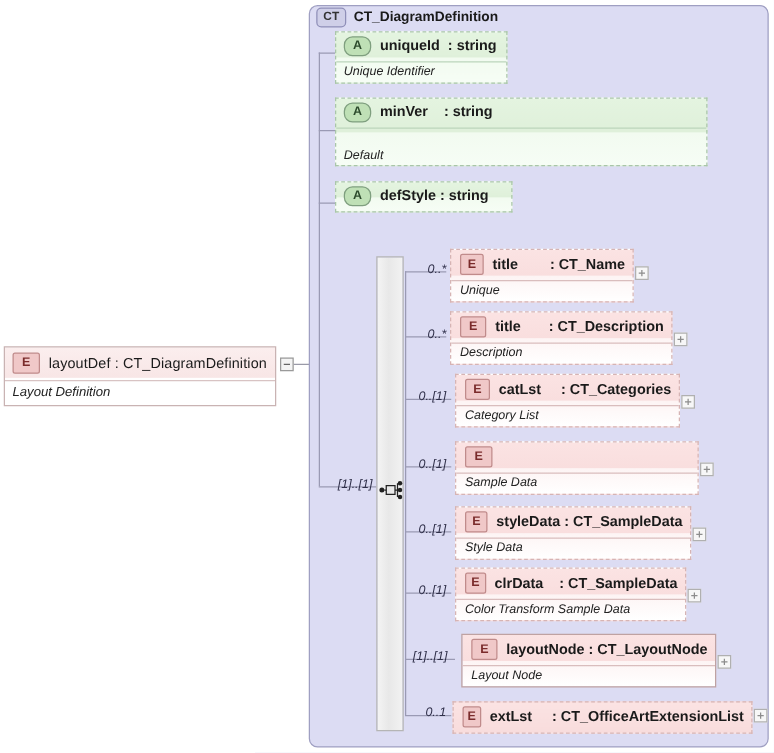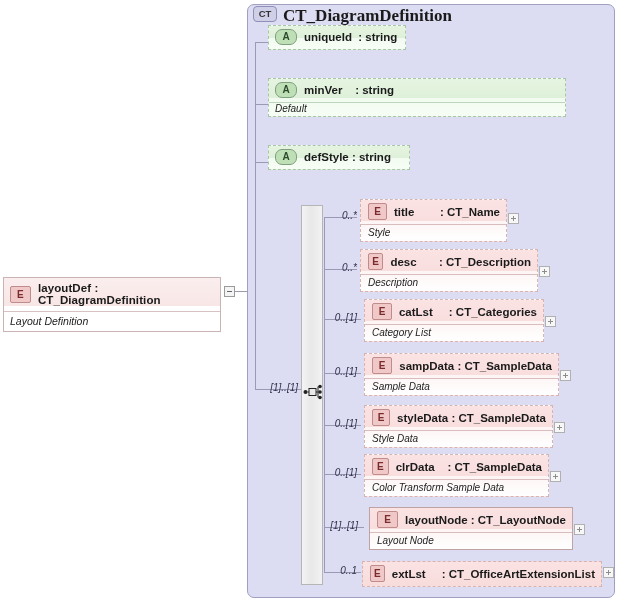--- a/index.html
+++ b/index.html
@@ -17,68 +17,68 @@
     background:linear-gradient(to bottom,#fbeeee 0%,#f8e6e6 52%,#ffffff 53%,#ffffff 100%);
     box-sizing:border-box;
   }
   #root-element .ttl-row{padding:4px 6px 5px 6px;display:flex;align-items:center;}
   .ebadge{
     display:inline-block;width:20px;height:15px;line-height:15px;text-align:center;
     border:1px solid #c08b8b;background:#f0c8c8;color:#7a2b2b;
     font-size:10px;font-weight:bold;border-radius:2px;margin-right:7px;
     font-family:"Liberation Sans",sans-serif;
   }
-  .ename{font-weight:bold;font-size:11.5px;color:#1a1a1a;letter-spacing:.1px;}
+  .ename{font-weight:normal;font-size:11.5px;color:#1a1a1a;letter-spacing:.1px;}
   .annot{
     border-top:1px solid #d8c3c3;padding:3px 6px 4px 6px;
     font-style:italic;font-size:10.5px;color:#222;background:#fff;
   }
 
   
   #root-collapse{
     left:224px;top:286px;width:11px;height:11px;
     border:1px solid #9a9a9a;background:#f4f4f4;box-sizing:border-box;
   }
   #root-collapse .bar{position:absolute;left:2px;top:4px;width:5px;height:1px;background:#666;}
   #root-connector{left:235px;top:291px;width:16px;height:1px;background:#9a9aa8;}
 
   
   #ct-container{
     left:247px;top:4px;width:368px;height:594px;
     border:1px solid #9f9fc2;border-radius:7px;
     background:#dcdcf3;
     box-sizing:border-box;
   }
-  #ct-header{left:253px;top:6px;display:flex;align-items:flex-start;}
+  #ct-header{left:253px;top:6px;display:flex;align-items:center;}
   .ctbadge{
     display:inline-block;width:22px;height:14px;line-height:14px;text-align:center;
     border:1px solid #8f8fb8;background:#cfcfe8;color:#333;border-radius:4px;
     font-size:9.5px;font-weight:bold;margin-right:6px;
   }
-  #ct-title{font-weight:bold;font-size:17px;color:#1a1a1a;font-family:Liberation Serif, serif;}
+  #ct-title{font-weight:bold;font-size:11px;color:#1a1a1a;}
 
   
   .attr-box{
     border:1px dashed #a9c5a9;
     background:linear-gradient(to bottom,#e4f4e0 0%,#dff0da 50%,#f2fbf0 51%,#f6fdf5 100%);
     box-sizing:border-box;
   }
   .attr-box .ttl-row{padding:3px 6px 4px 6px;display:flex;align-items:center;}
   .abadge{
     display:inline-block;width:20px;height:14px;line-height:14px;text-align:center;
     border:1px solid #7f9f7f;background:#bfe0b6;color:#2c4a2c;
     font-size:10px;font-weight:bold;border-radius:7px;margin-right:7px;
   }
   .aname{font-weight:bold;font-size:11.5px;color:#1a1a1a;white-space:pre;}
   .attr-annot{
     border-top:1px solid #bcd5bc;padding:2px 6px 3px 6px;
     font-style:italic;font-size:10px;color:#222;background:transparent;
   }
   .attr-default{
-    border-top:1px solid #bcd5bc;padding:0 6px 2px 6px;background:transparent;
+    border-top:1px solid #bcd5bc;padding:16px 6px 2px 6px;background:transparent;
     display:flex;align-items:flex-end;
   }
   .attr-default .dlabel{font-style:italic;font-size:10px;color:#222;margin-right:10px;}
   .attr-default .dval{font-size:9.5px;color:#111;font-weight:bold;letter-spacing:-.1px;}
 
   
   #seq-bar{
     left:301px;top:205px;width:22px;height:380px;
     border:1px solid #b5b5b5;
     background:linear-gradient(to right,#f4f4f4 0%,#e8e8e8 45%,#f2f2f2 100%);
@@ -147,20 +147,21 @@
 <div class="abs ln h" style="left:255px;top:42px;width:14px;"></div>
 <div class="abs ln h" style="left:255px;top:104px;width:14px;"></div>
 <div class="abs ln h" style="left:255px;top:162px;width:14px;"></div>
 <div class="abs ln h" style="left:255px;top:389px;width:46px;"></div>
 
 <div class="abs attr-box" style="left:268px;top:25px;width:138px;">
   <div class="ttl-row">
     <span class="abadge">A</span>
     <span class="aname">uniqueId  : string</span>
   </div>
+  <div class="attr-annot">Unique Identifier</div>
 </div>
 
 <div class="abs attr-box" style="left:268px;top:78px;width:298px;">
   <div class="ttl-row">
     <span class="abadge">A</span>
     <span class="aname">minVer    : string</span>
   </div>
   <div class="attr-default">
     <span class="dlabel">Default</span>
   </div>
@@ -196,32 +197,32 @@
 <div class="abs ln h" style="left:324px;top:474px;width:37px;"></div>
 <div class="abs ln h" style="left:324px;top:527px;width:40px;"></div>
 <div class="abs ln h" style="left:324px;top:572px;width:37px;"></div>
 
 <div class="card" style="left:331px;top:210px;width:26px;">0..*</div>
 <div class="abs el-box" style="left:360px;top:199px;width:147px;">
   <div class="ttl-row">
     <span class="ebadge">E</span>
     <span class="el-name">title        : CT_Name</span>
   </div>
-  <div class="el-annot">Style</div>
+  <div class="el-annot">Unique</div>
 </div>
 <div class="plus" style="left:508px;top:213px;">
     <i class="h"></i>
     <i class="v"></i>
   </div>
 
 <div class="card" style="left:331px;top:262px;width:26px;">0..*</div>
 <div class="abs el-box" style="left:360px;top:249px;width:178px;">
   <div class="ttl-row">
     <span class="ebadge">E</span>
-    <span class="el-name">desc       : CT_Description</span>
+    <span class="el-name">title       : CT_Description</span>
   </div>
   <div class="el-annot">Description</div>
 </div>
 <div class="plus" style="left:539px;top:266px;">
     <i class="h"></i>
     <i class="v"></i>
   </div>
 
 <div class="card" style="left:325px;top:312px;width:32px;">0..[1]</div>
 <div class="abs el-box" style="left:364px;top:299px;width:180px;">
@@ -233,21 +234,20 @@
 </div>
 <div class="plus" style="left:545px;top:316px;">
     <i class="h"></i>
     <i class="v"></i>
   </div>
 
 <div class="card" style="left:325px;top:366px;width:32px;">0..[1]</div>
 <div class="abs el-box" style="left:364px;top:353px;width:195px;">
   <div class="ttl-row">
     <span class="ebadge">E</span>
-    <span class="el-name">sampData : CT_SampleData</span>
   </div>
   <div class="el-annot">Sample Data</div>
 </div>
 <div class="plus" style="left:560px;top:370px;">
     <i class="h"></i>
     <i class="v"></i>
   </div>
 
 <div class="card" style="left:325px;top:418px;width:32px;">0..[1]</div>
 <div class="abs el-box" style="left:364px;top:405px;width:189px;">

